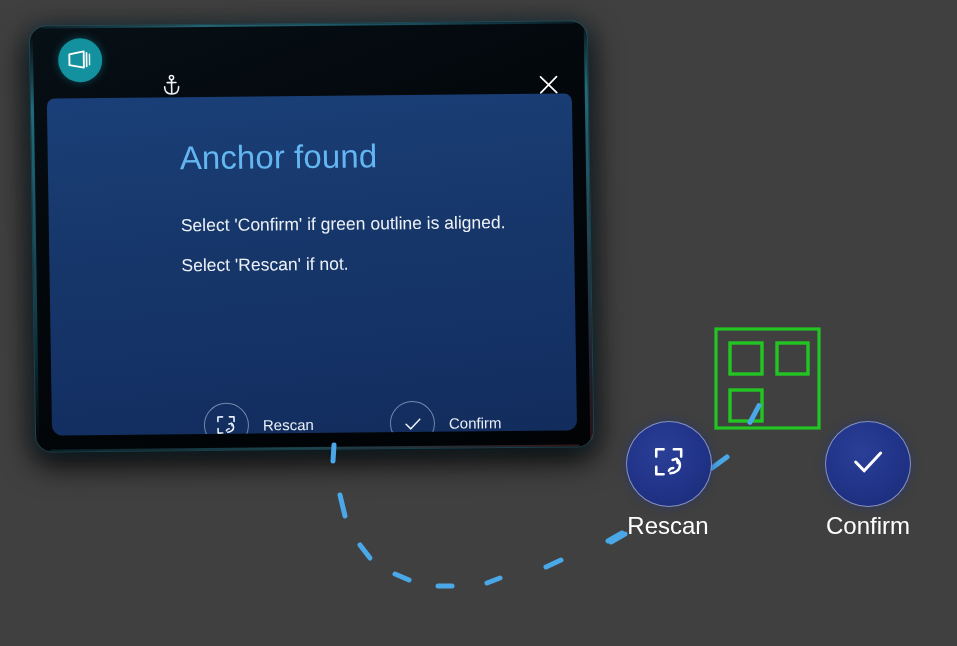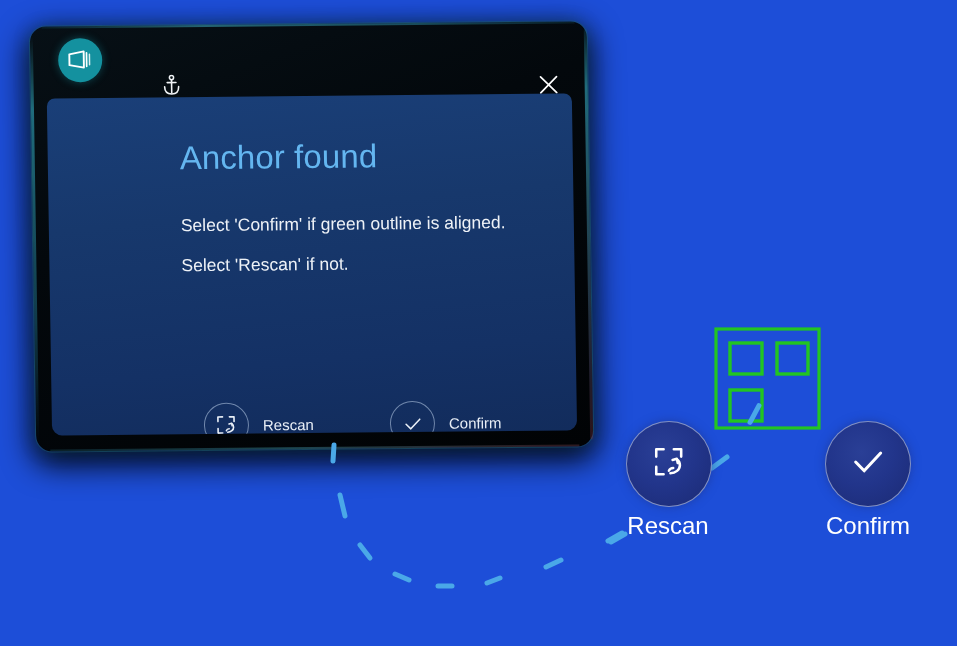--- a/index.html
+++ b/index.html
@@ -12,21 +12,21 @@
     height: 646px;
     overflow: hidden;
     font-family: "Liberation Sans", sans-serif;
     position: relative;
   }
   #stage {
     position: absolute;
     inset: 0;
     width: 957px;
     height: 646px;
-    background: #1d4ed8;
+    background: #404040;
     overflow: hidden;
   }
 
   
   #panel-wrap {
     position: absolute;
     left: 33px;
     top: 24px;
     width: 557px;
     height: 425px;

